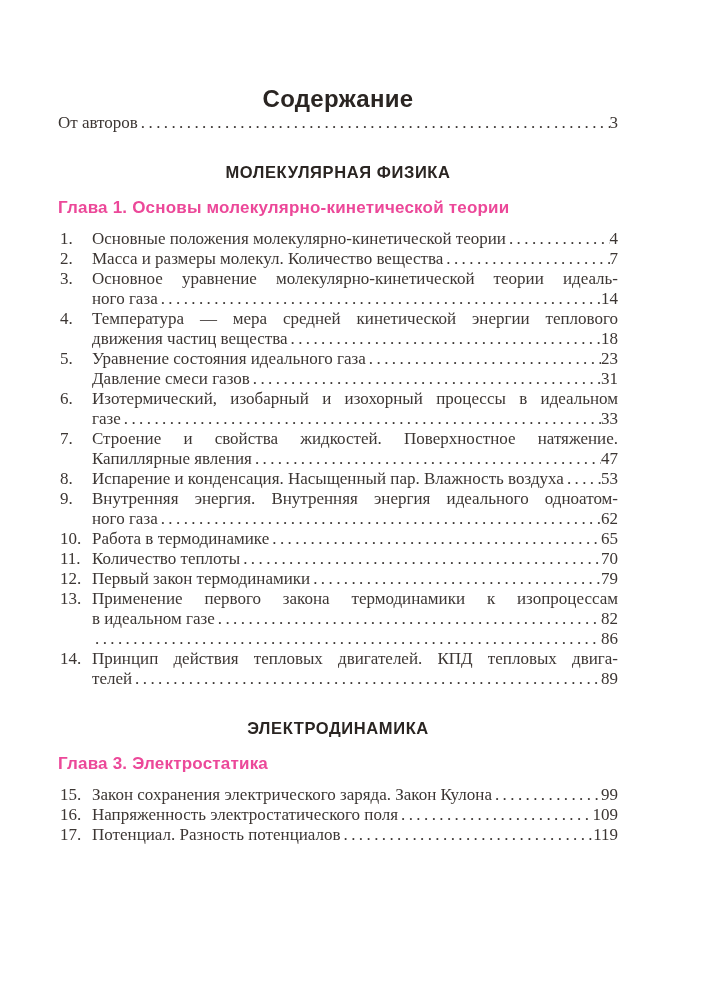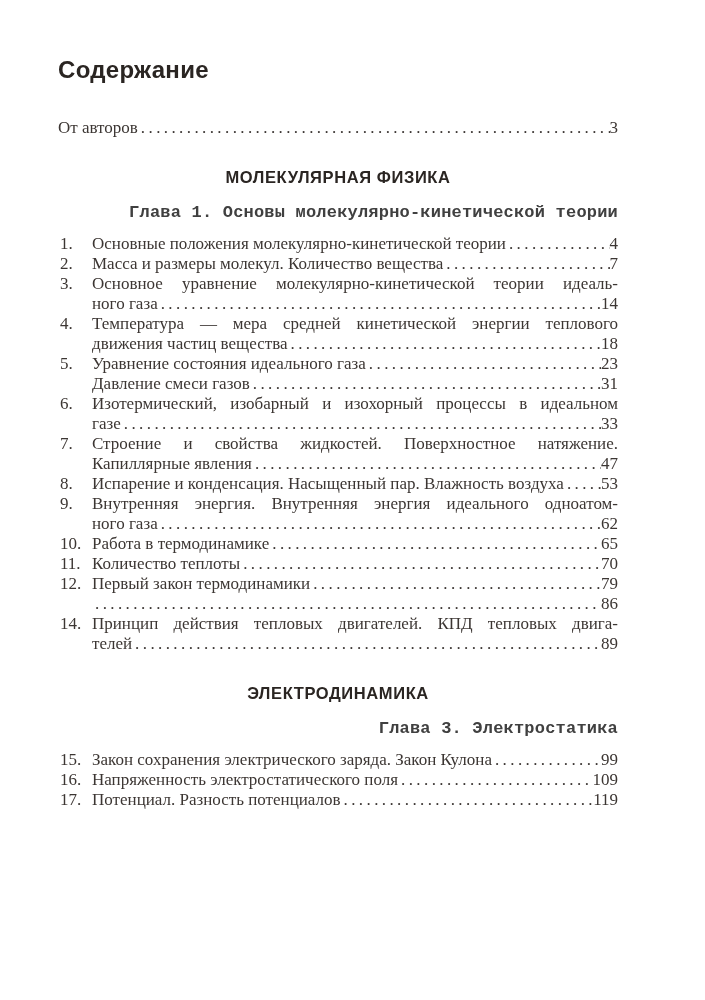--- a/index.html
+++ b/index.html
@@ -13,50 +13,50 @@
     font-family: "Liberation Serif", serif;
     color: #3c3633;
   }
   .content {
     position: absolute;
     left: 58px;
     top: 0;
     width: 560px;
   }
   .page-title {
-    margin: 56px 0 0 0;
+    margin: 85px 0 0 0;
     font-family: "Liberation Sans", sans-serif;
     font-weight: 700;
     font-size: 24px;
     line-height: 28px;
-    text-align: left;
+    text-align: center;
     color: #2a2522;
     letter-spacing: 0.3px;
   }
-  .front-matter { margin-top: 34px; }
+  .front-matter { }
   .part { margin-top: 28px; }
   .part + .part { }
   .part-heading {
     margin: 0;
     font-family: "Liberation Sans", sans-serif;
     font-weight: 700;
     font-size: 16.5px;
     line-height: 22px;
     text-align: center;
     color: #2a2522;
     letter-spacing: 0.6px;
   }
   .chapter-heading {
     margin: 14px 0 10px 0;
-    font-family: Liberation Mono, monospace;
+    font-family: Liberation Sans, sans-serif;
     font-weight: 700;
     font-size: 17px;
     line-height: 22px;
-    text-align: right;
-    color: #404040;
+    text-align: left;
+    color: #ec4899;
     letter-spacing: 0.2px;
   }
   .entry {
     position: relative;
     padding-left: 34px;
     font-size: 17px;
     line-height: 20px;
   }
   .entry.noindent { padding-left: 0; }
   .num {
@@ -261,20 +261,32 @@
     <span class="num">12.</span>
     <div class="lines">
   <div class="line last">
     <span class="txt">Первый закон термодинамики</span>
     <span class="leader"></span>
     <span class="pg">79</span>
   </div>
 </div>
   </div>
 
+  <div class="entry">
+    <span class="num">13.</span>
+    <div class="lines">
+  <div class="line mid">Применение первого закона термодинамики к изопроцессам</div>
+
+  <div class="line last">
+    <span class="txt">в идеальном газе</span>
+    <span class="leader"></span>
+    <span class="pg">82</span>
+  </div>
+</div>
+  </div>
 
   <div class="entry">
     <span class="num"></span>
     <div class="lines">
   <div class="line last">
     <span class="leader"></span>
     <span class="pg">86</span>
   </div>
 </div>
   </div>

